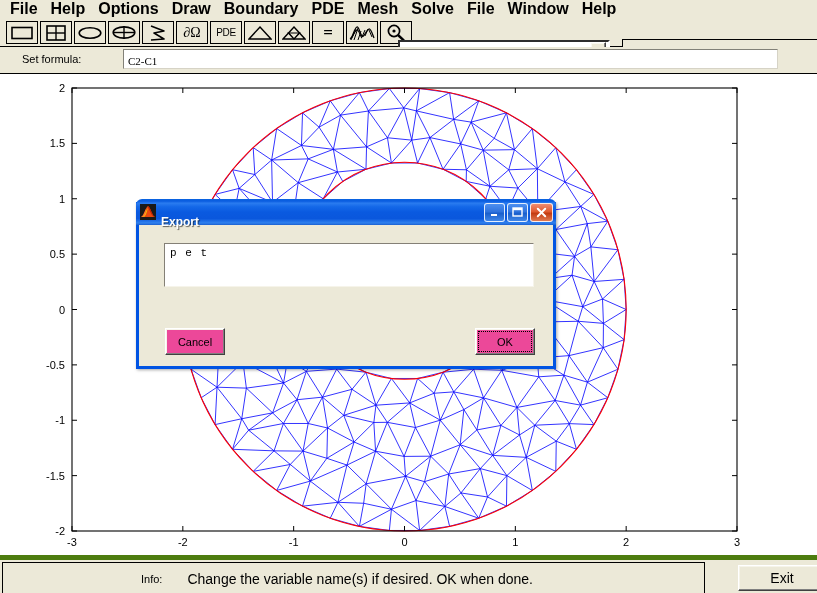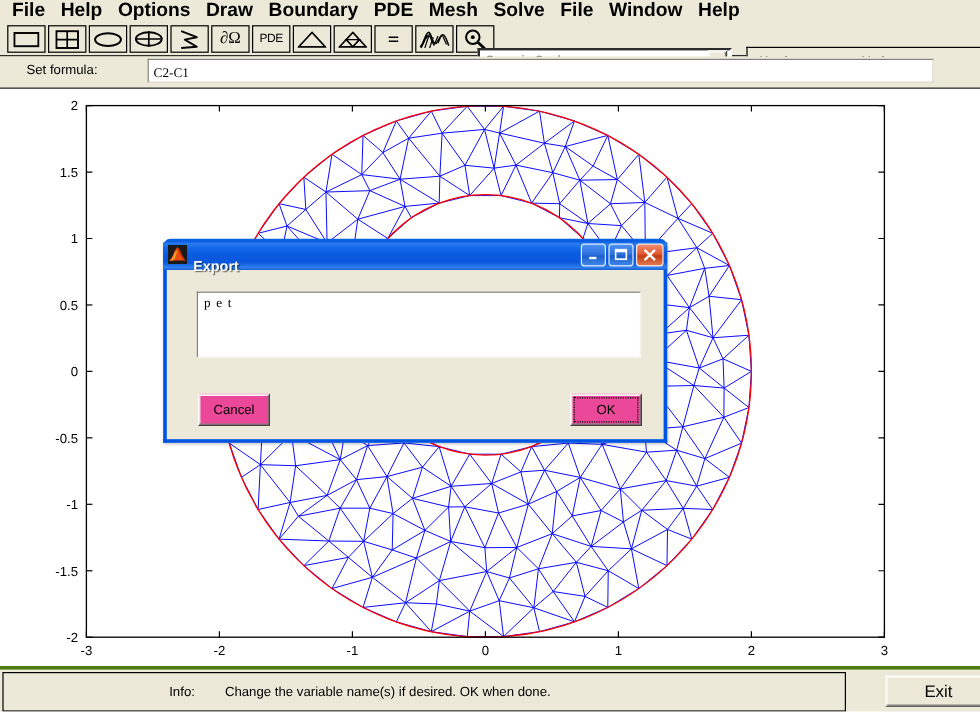--- a/index.html
+++ b/index.html
@@ -144,36 +144,36 @@
     width: 817px; height: 481px;
     background: #ffffff;
   }
   .plot-svg { position: absolute; left: 0; top: 0; }
 
   
   .statusbar {
     position: absolute; left: 0; top: 555px;
     width: 817px; height: 38px;
     background: #ece9d8;
-    border-top: 3px solid #4d7c0f;
+    border-top: 5px solid #4d7c0f;
     box-sizing: border-box;
   }
   .status-panel {
     position: absolute; left: 2px; top: 2px;
     width: 703px; height: 33px;
     background: #ece9d8;
     border: 1px solid #000;
     box-sizing: border-box;
     display: flex; align-items: center;
   }
   .status-info-label {
     font-size: 11px; color: #000; margin-left: 138px;
   }
   .status-info-text {
-    font-size: 11px; color: #000; margin-left: 25px;
+    font-size: 14px; color: #000; margin-left: 25px;
   }
   .exit-btn {
     position: absolute; left: 738px; top: 5px;
     width: 88px; height: 26px;
     background: #ece9d8;
     border: 1px solid #ffffff;
     border-right-color: #404040; border-bottom-color: #404040;
     box-shadow: inset -1px -1px 0 #808080, inset 1px 1px 0 #f6f4ea;
     box-sizing: border-box;
     display: flex; align-items: center; justify-content: center;
@@ -249,31 +249,31 @@
     background: #ece9d8;
     border: 1px solid #848076;
     border-right-color: #f6f4ea; border-bottom-color: #f6f4ea;
     box-sizing: border-box;
     font-size: 11px;
     color: #000;
     padding-left: 4px;
     line-height: 15px;
   }
   .var-textarea {
-    width: 370px; height: 55px;
+    width: 370px; height: 44px;
     background: #ffffff;
     border: 1px solid #848076;
     border-right-color: #f6f4ea; border-bottom-color: #f6f4ea;
     border-top: 1px solid #848076;
     box-sizing: border-box;
     font-size: 11px;
     color: #000;
     padding: 3px 0 0 5px;
     letter-spacing: 1px;
-    font-family: Liberation Serif, serif;
+    font-family: Liberation Mono, monospace;
     resize: none;
     outline: none;
     overflow: hidden;
   }
   .dlg-btn {
     position: absolute;
     width: 60px; height: 27px;
     background: #ec4899;
     border: 1px solid #ffffff;
     border-right-color: #404040; border-bottom-color: #404040;

